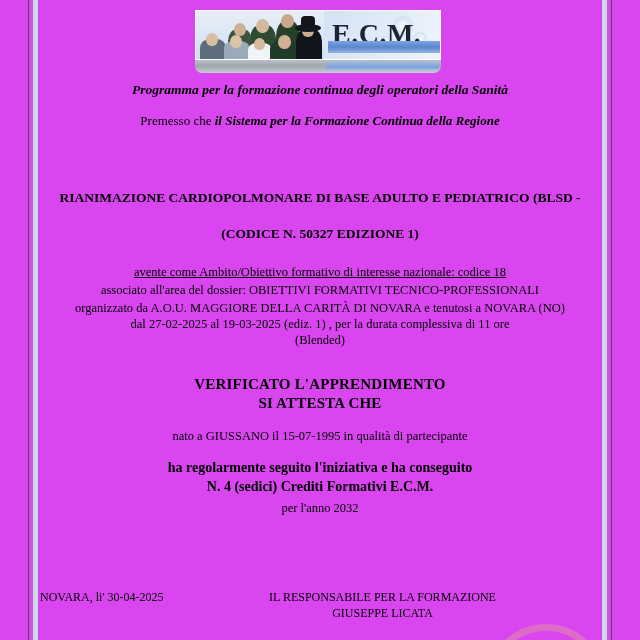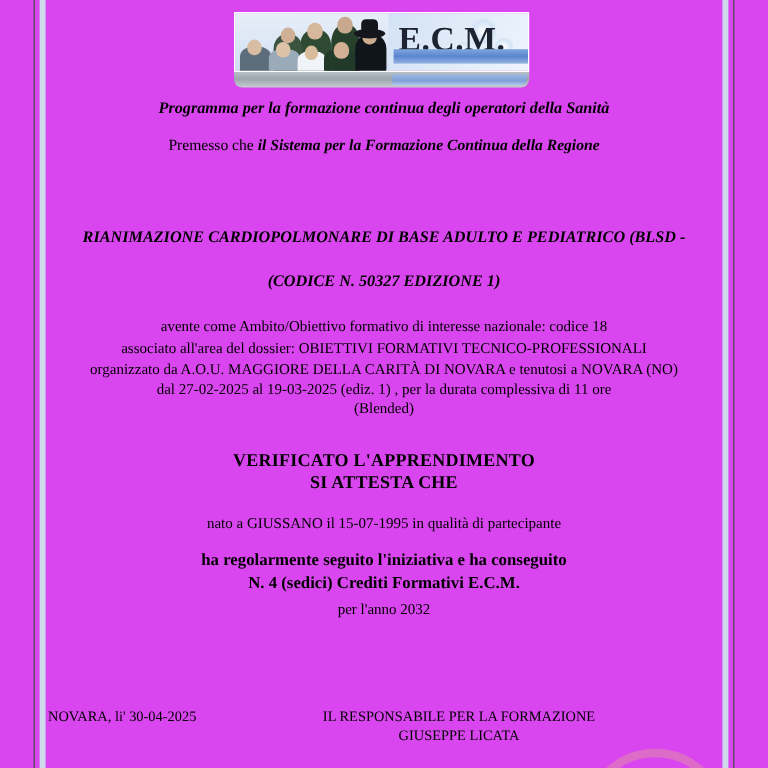--- a/index.html
+++ b/index.html
@@ -161,21 +161,20 @@
   .para {
     font-size: 13px;
   }
   .para b, .para .bi {
     font-weight: 700;
     font-style: italic;
   }
   .title-main {
     font-size: 13.5px;
     font-weight: 700;
-    font-style: italic;
   }
   .detail {
     font-size: 12.5px;
   }
   .attest-big {
     font-size: 15px;
     font-weight: 700;
     letter-spacing: 0.2px;
   }
   .attest-small {
@@ -266,21 +265,21 @@
 
     <div class="tline subtitle" style="top:83px;">Programma per la formazione continua degli operatori della Sanità</div>
 
     <div class="tline para" style="top:114px;">
       <span>Premesso che </span><span class="bi">il Sistema per la Formazione Continua della Regione</span>
     </div>
 
     <div class="tline title-main" style="top:191px;">RIANIMAZIONE CARDIOPOLMONARE DI BASE ADULTO E PEDIATRICO (BLSD -</div>
     <div class="tline title-main" style="top:227px;">(CODICE N. 50327 EDIZIONE 1)</div>
 
-    <div class="tline detail" style="top:266px;">avente come Ambito/Obiettivo formativo di interesse nazionale: codice 18</div>
+    <div class="tline detail" style="top:266px;text-decoration:underline;">avente come Ambito/Obiettivo formativo di interesse nazionale: codice 18</div>
     <div class="tline detail" style="top:284px;">associato all'area del dossier: OBIETTIVI FORMATIVI TECNICO-PROFESSIONALI</div>
     <div class="tline detail" style="top:302px;">organizzato da A.O.U. MAGGIORE DELLA CARITÀ DI NOVARA e tenutosi a NOVARA (NO)</div>
     <div class="tline detail" style="top:318px;">dal 27-02-2025 al 19-03-2025 (ediz. 1) , per la durata complessiva di 11 ore</div>
     <div class="tline detail" style="top:334px;">(Blended)</div>
 
     <div class="tline attest-big" style="top:377px;">VERIFICATO L'APPRENDIMENTO</div>
     <div class="tline attest-big" style="top:396px;">SI ATTESTA CHE</div>
     <div class="tline attest-small" style="top:430px;">nato a GIUSSANO il 15-07-1995 in qualità di partecipante</div>
 
     <div class="tline credits" style="top:461px;">ha regolarmente seguito l'iniziativa e ha conseguito</div>

